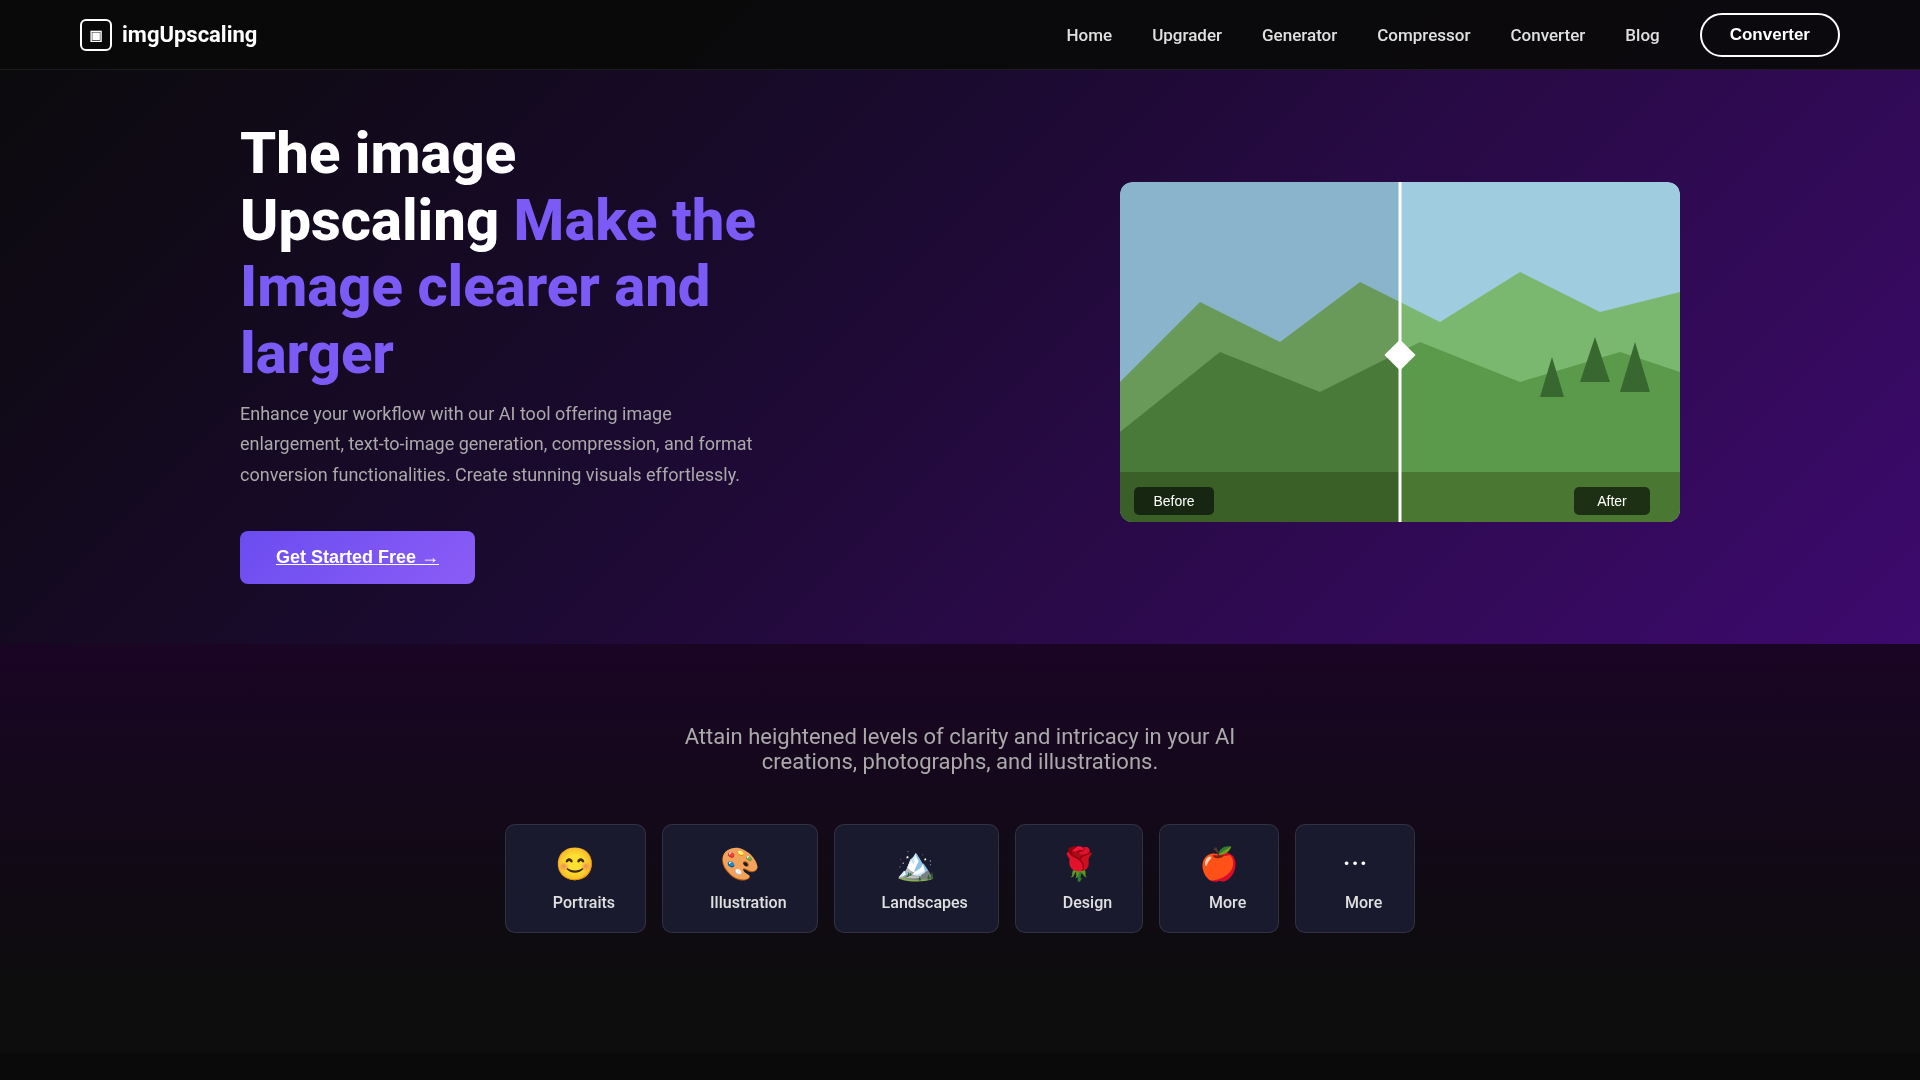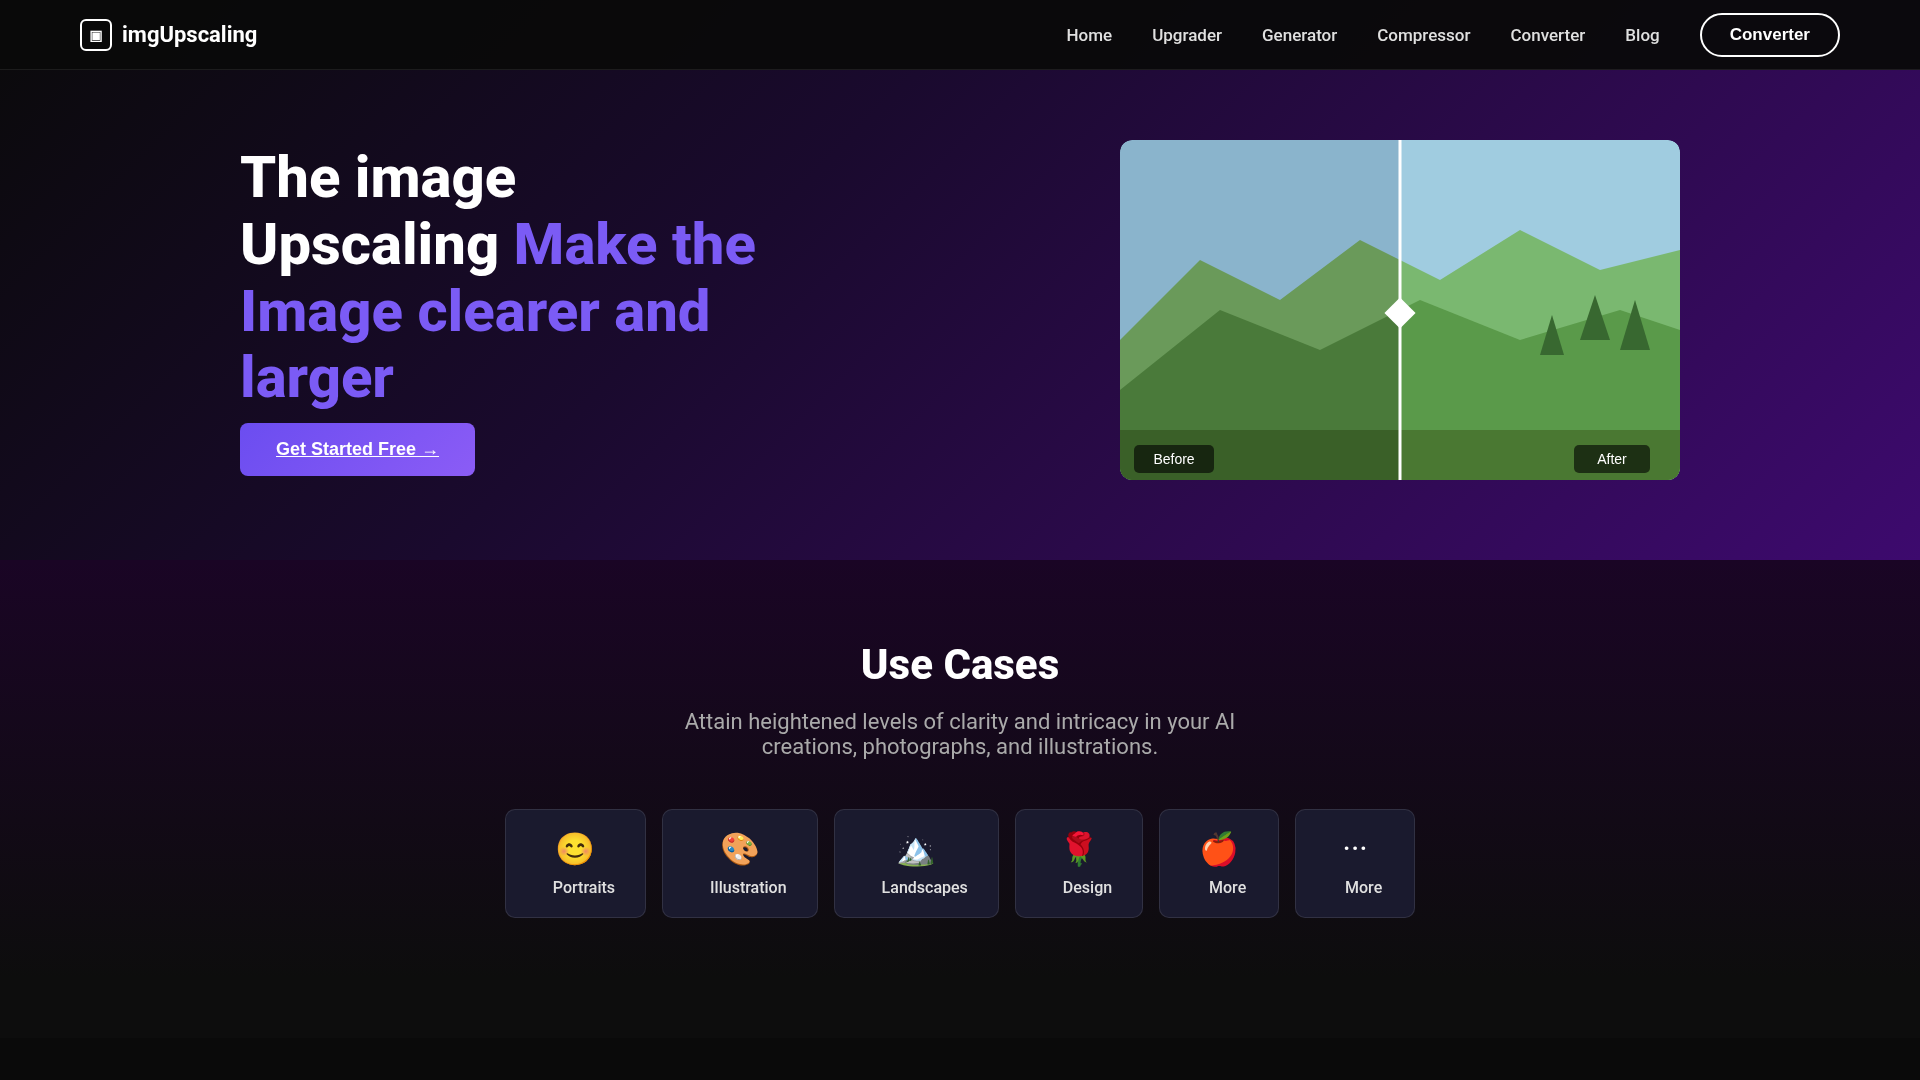--- a/index.html
+++ b/index.html
@@ -230,20 +230,21 @@
     <a class="nav-link">Blog</a>
     <button class="nav-workspace-btn">Converter</button>
   </div>
 </nav>
 
 <section class="hero">
   <div class="hero-text">
     <h1 class="hero-title">
       <span>The image Upscaling </span><span class="hero-title-highlight">Make the Image clearer and larger</span>
     </h1>
+    <p class="hero-subtitle">Enhance your workflow with our AI tool offering image enlargement, text-to-image generation, compression, and format conversion functionalities. Create stunning visuals effortlessly.</p>
     <button class="get-started-btn">Get Started Free →</button>
   </div>
 
   <div class="hero-image-container">
     <div class="hero-image-wrapper">
       <svg class="mountain-svg" viewBox="0 0 560 340" xmlns="http://www.w3.org/2000/svg">
 
         <clipPath id="left-clip">
           <rect x="0" y="0" width="280" height="340"></rect>
         </clipPath>
@@ -287,21 +288,20 @@
         <text x="54" y="324" fill="white" font-size="14" font-family="sans-serif" text-anchor="middle">Before</text>
 
         <rect x="454" y="305" width="76" height="28" rx="5" fill="rgba(0,0,0,0.6)"></rect>
         <text x="492" y="324" fill="white" font-size="14" font-family="sans-serif" text-anchor="middle">After</text>
       </svg>
     </div>
   </div>
 </section>
 
 <section class="use-cases-section">
-  <h2 class="section-title">Use Cases</h2>
   <p class="section-subtitle">Attain heightened levels of clarity and intricacy in your AI creations, photographs, and illustrations.</p>
 
   <div class="use-cases-grid">
     <div class="use-case-card">
       <span class="use-case-emoji">😊</span>
       <span class="use-case-label">Portraits</span>
     </div>
     <div class="use-case-card">
       <span class="use-case-emoji">🎨</span>
       <span class="use-case-label">Illustration</span>

